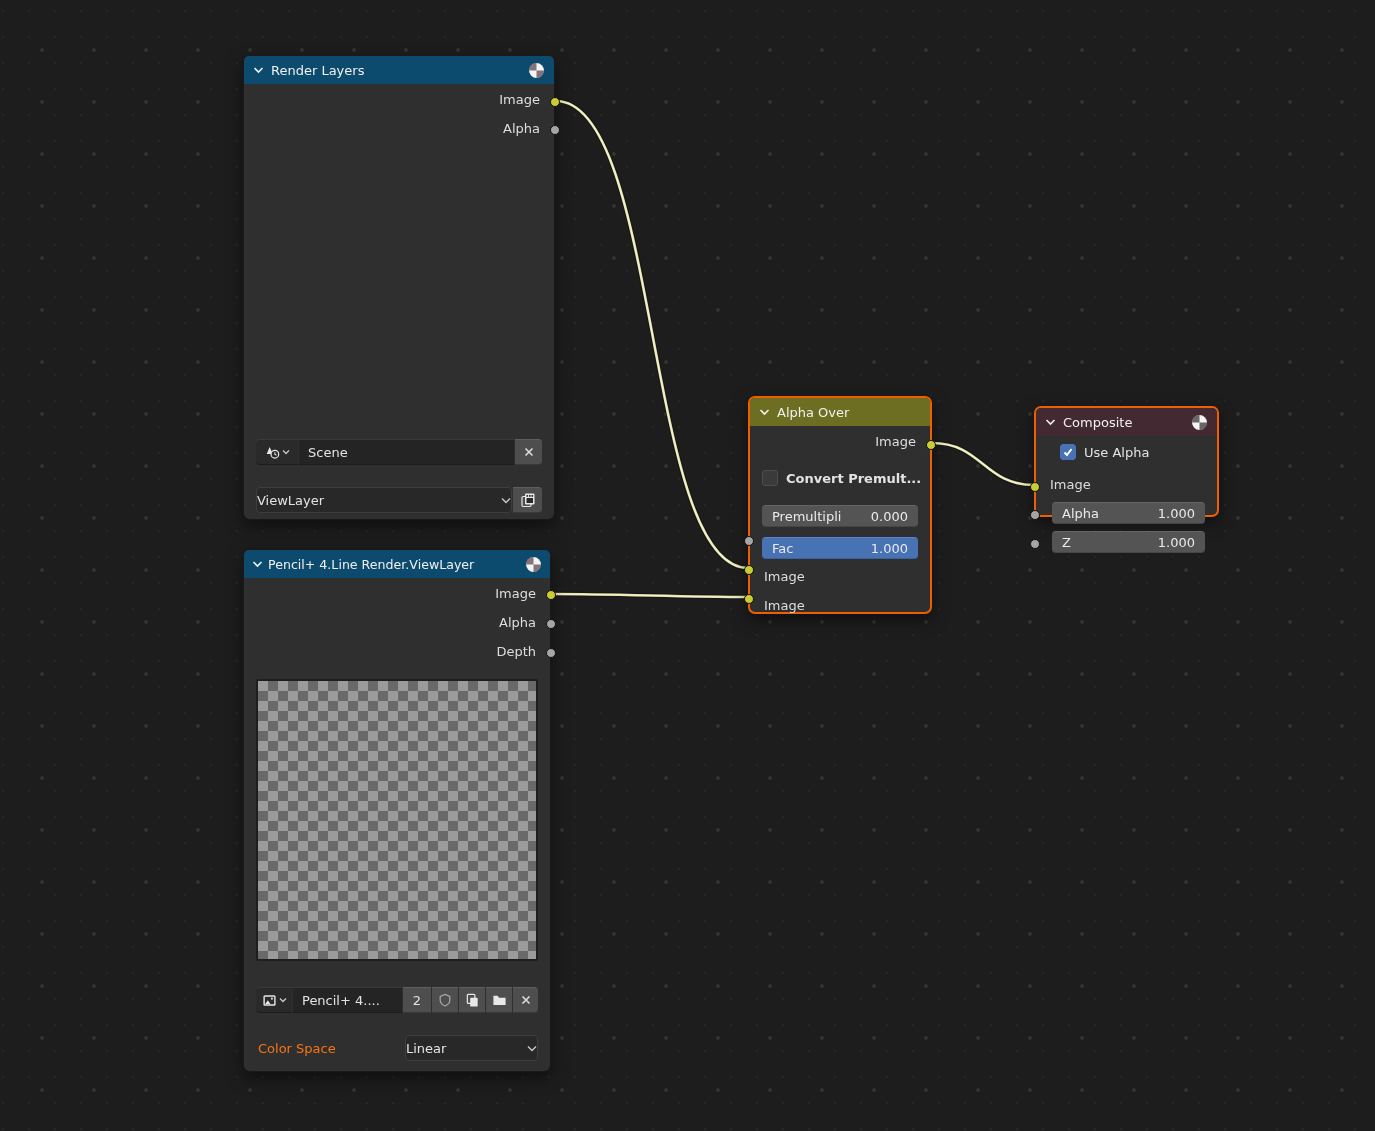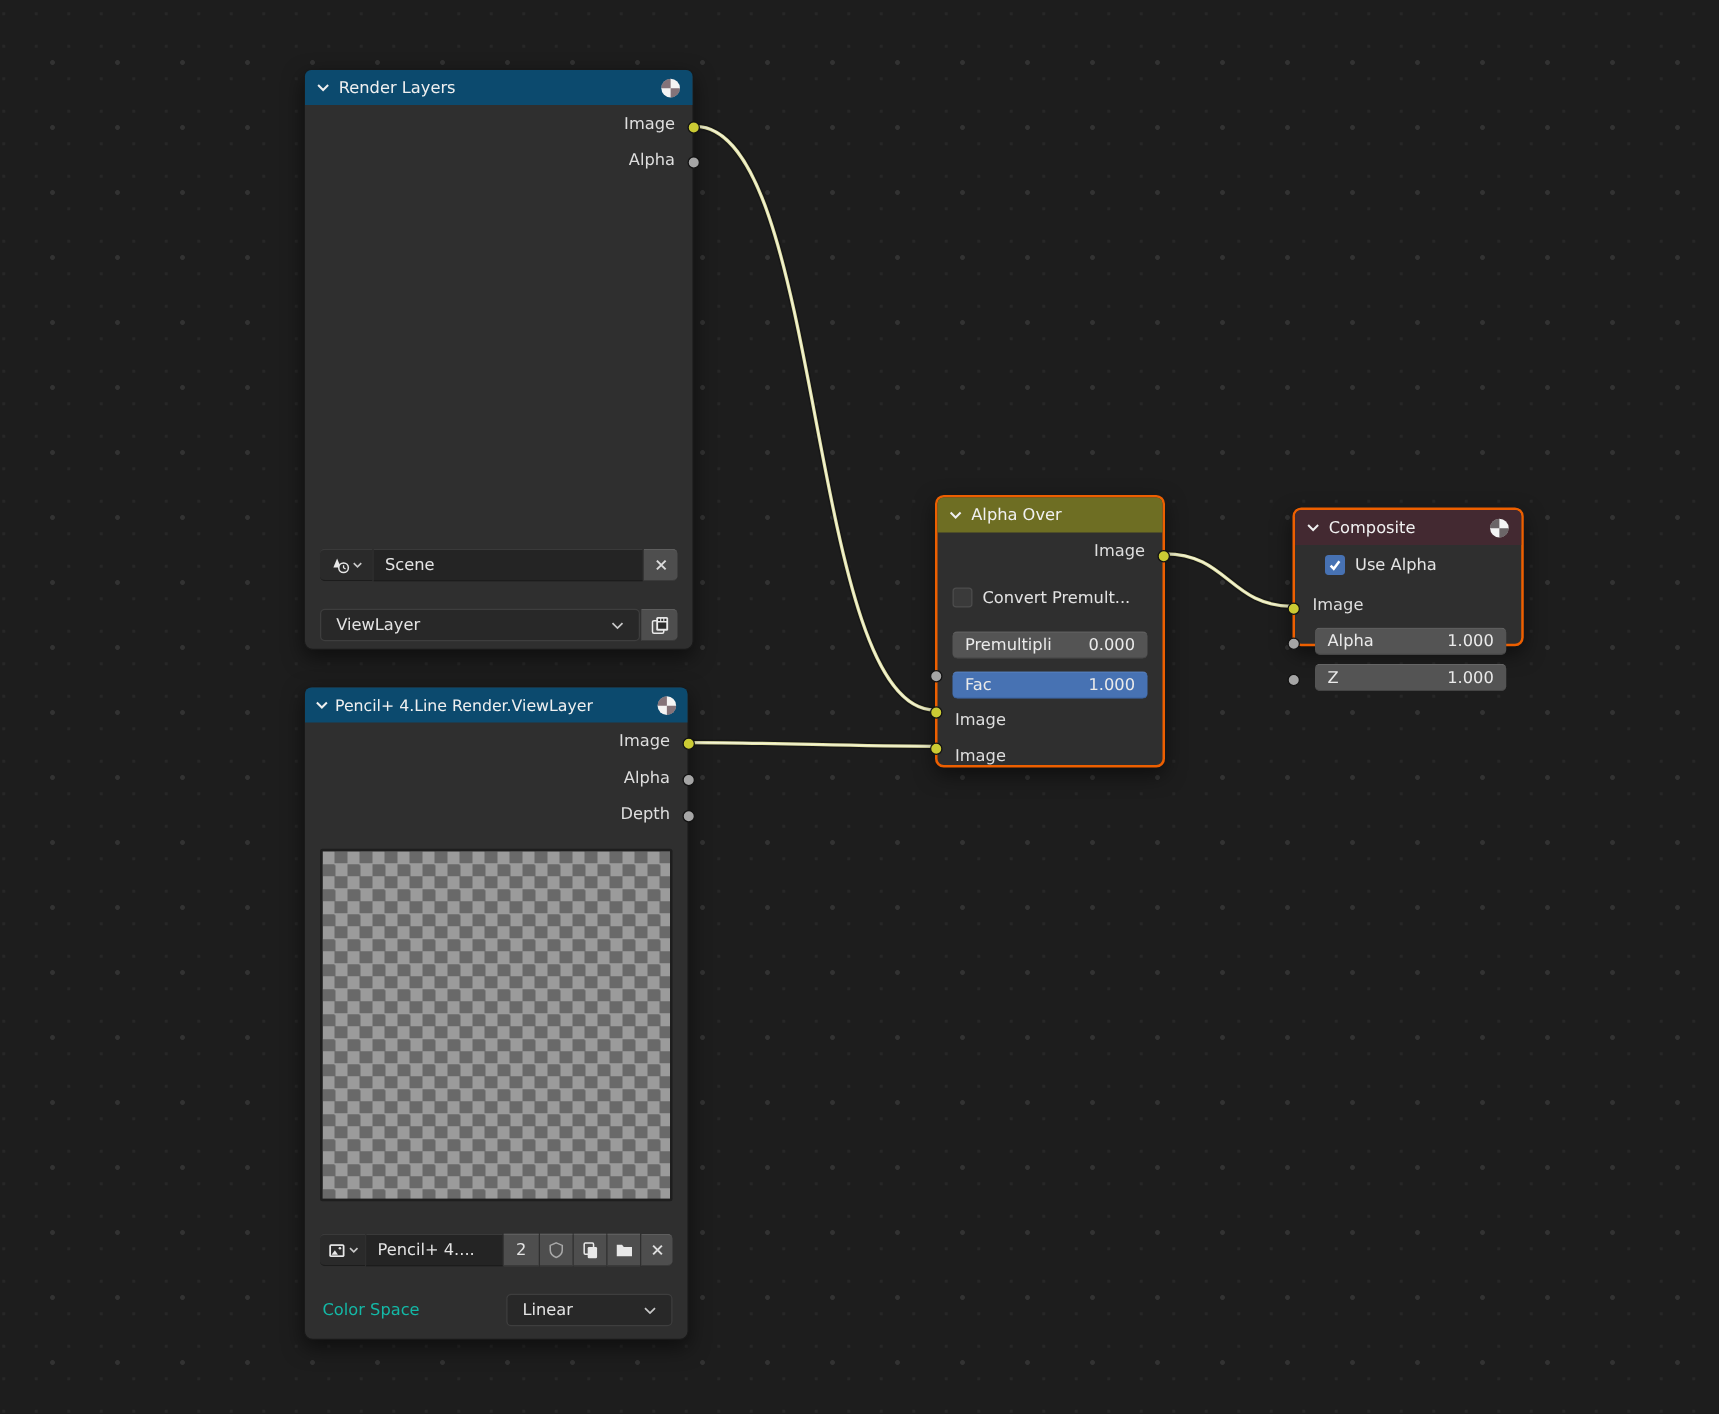--- a/index.html
+++ b/index.html
@@ -66,21 +66,21 @@
   }
   .field { padding:0 9px; background:#242424; border-top:1px solid #3a3a3a; border-bottom:1px solid #1c1c1c; flex:1; overflow:hidden; white-space:nowrap; }
   .btn { justify-content:center; }
   .btn-dark { background:#2a2a2a; border-top:1px solid #3a3a3a; border-bottom:1px solid #1c1c1c; }
   .btn-lite { background:#4e4e4e; border-top:1px solid #5e5e5e; border-bottom:1px solid #3a3a3a; }
   .rnd-l { border-radius:4px 0 0 4px; }
   .rnd-r { border-radius:0 4px 4px 0; }
   .rnd { border-radius:4px; }
   .select {
     background:#282828; border:1px solid #3e3e3e; border-radius:4px;
-    padding:0 12px; justify-content:space-between; flex:1;
+    padding:0 0; justify-content:space-between; flex:1;
   }
 
   .slider {
     height:22px; border-radius:4px; background:#545454;
     display:flex; align-items:center; justify-content:space-between;
     padding:0 10px; color:#eaeaea; font-size:13px;
     border-top:1px solid #656565; border-bottom:1px solid #454545;
   }
   .slider.blue { background:#4772b3; border-top-color:#5b84c2; border-bottom-color:#3a62a0; }
 
@@ -93,21 +93,21 @@
 
   .preview {
     margin:14px 12px 0; height:282px;
     border:2px solid #1e1e1e; border-radius:2px;
     background:repeating-conic-gradient(#696969 0% 25%, #9b9b9b 0% 50%);
     background-size:20px 20px;
   }
 
   .icon { display:flex; align-items:center; justify-content:center; }
   .cs-row { display:flex; align-items:center; height:26px; }
-  .cs-label { flex:1; color:#14b8a6; padding-left:2px; }
+  .cs-label { flex:1; color:#f97316; padding-left:2px; }
   .cs-row .select { flex:0 0 133px; }
 </style>
 </head>
 <body>
 
 <div class="grid-bg"></div>
 
 <svg class="noodles" width="1375" height="1131">
   <g>
     <path class="noodle-shadow" d="M 556 101 C 660 101, 645 568, 748 568"></path>
@@ -297,21 +297,21 @@
     <span class="icon">
       <svg width="11" height="8">
           <path d="M1.5 2 L5.5 6 L9.5 2" stroke="#efefef" stroke-width="1.6" fill="none"></path>
         </svg>
     </span>
     <span class="node-title">Alpha Over</span>
   </div>
   <div class="row out">
     <span>Image</span>
   </div>
-  <div style="display:flex; align-items:center; gap:8px; margin:12px 12px 0; height:22px;">
+  <div style="display:flex; align-items:center; gap:8px; margin:12px 12px 0; height:22px;font-weight:bold;">
     <span class="checkbox"></span>
     <span style="white-space:nowrap;">Convert Premult...</span>
   </div>
   <div class="slider" style="margin:16px 12px 0;">
     <span>Premultipli</span>
     <span>0.000</span>
   </div>
   <div class="slider blue" style="margin:10px 12px 0;">
     <span>Fac</span>
     <span>1.000</span>

